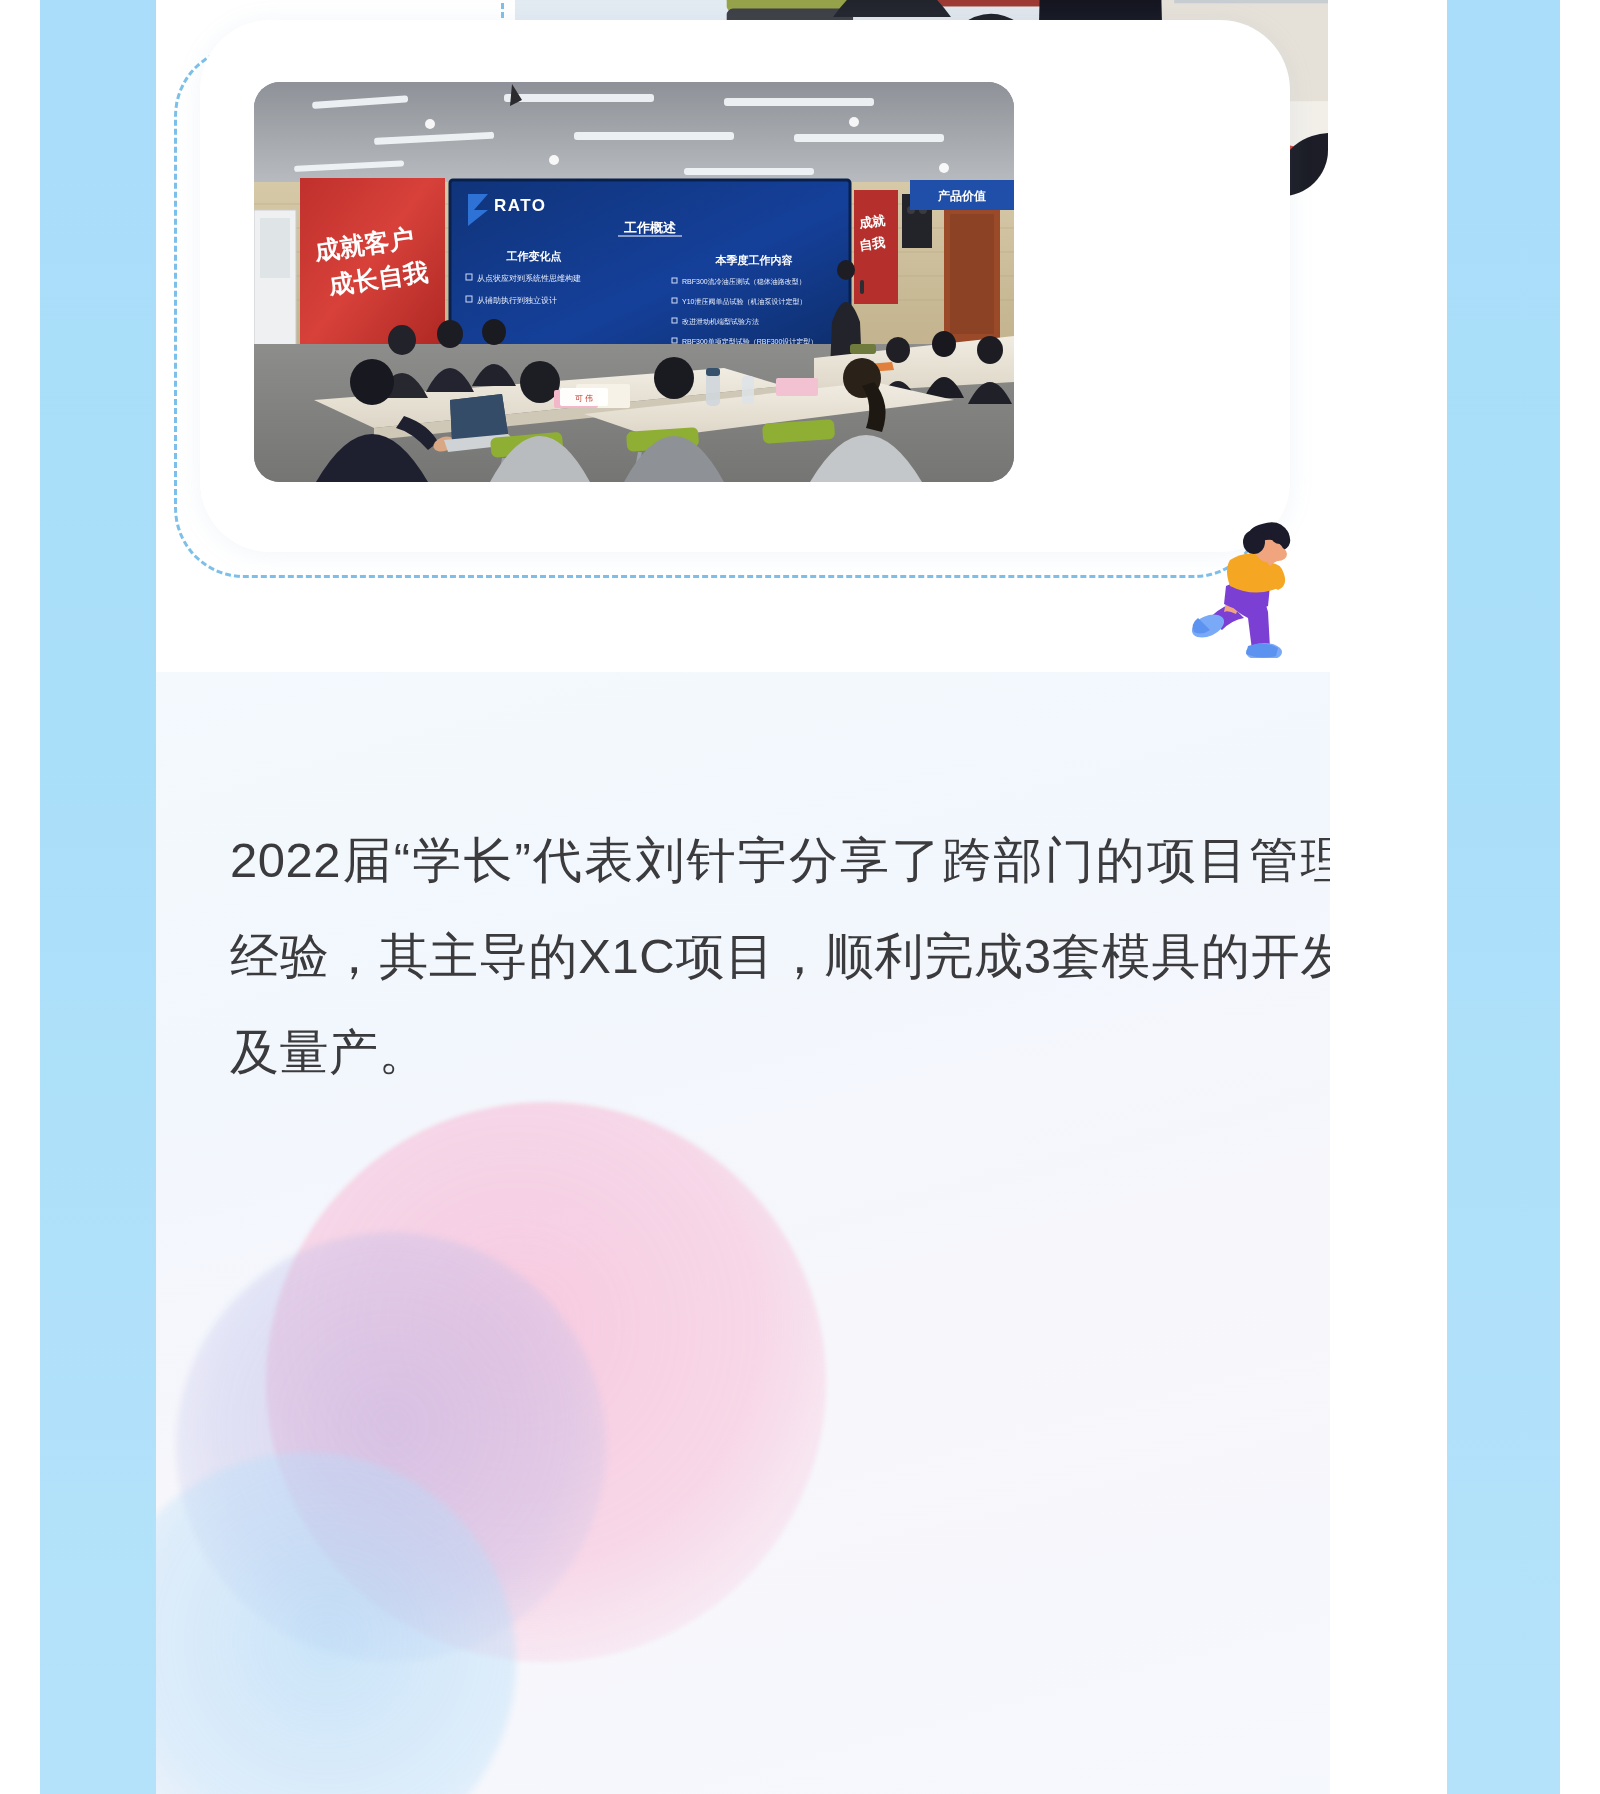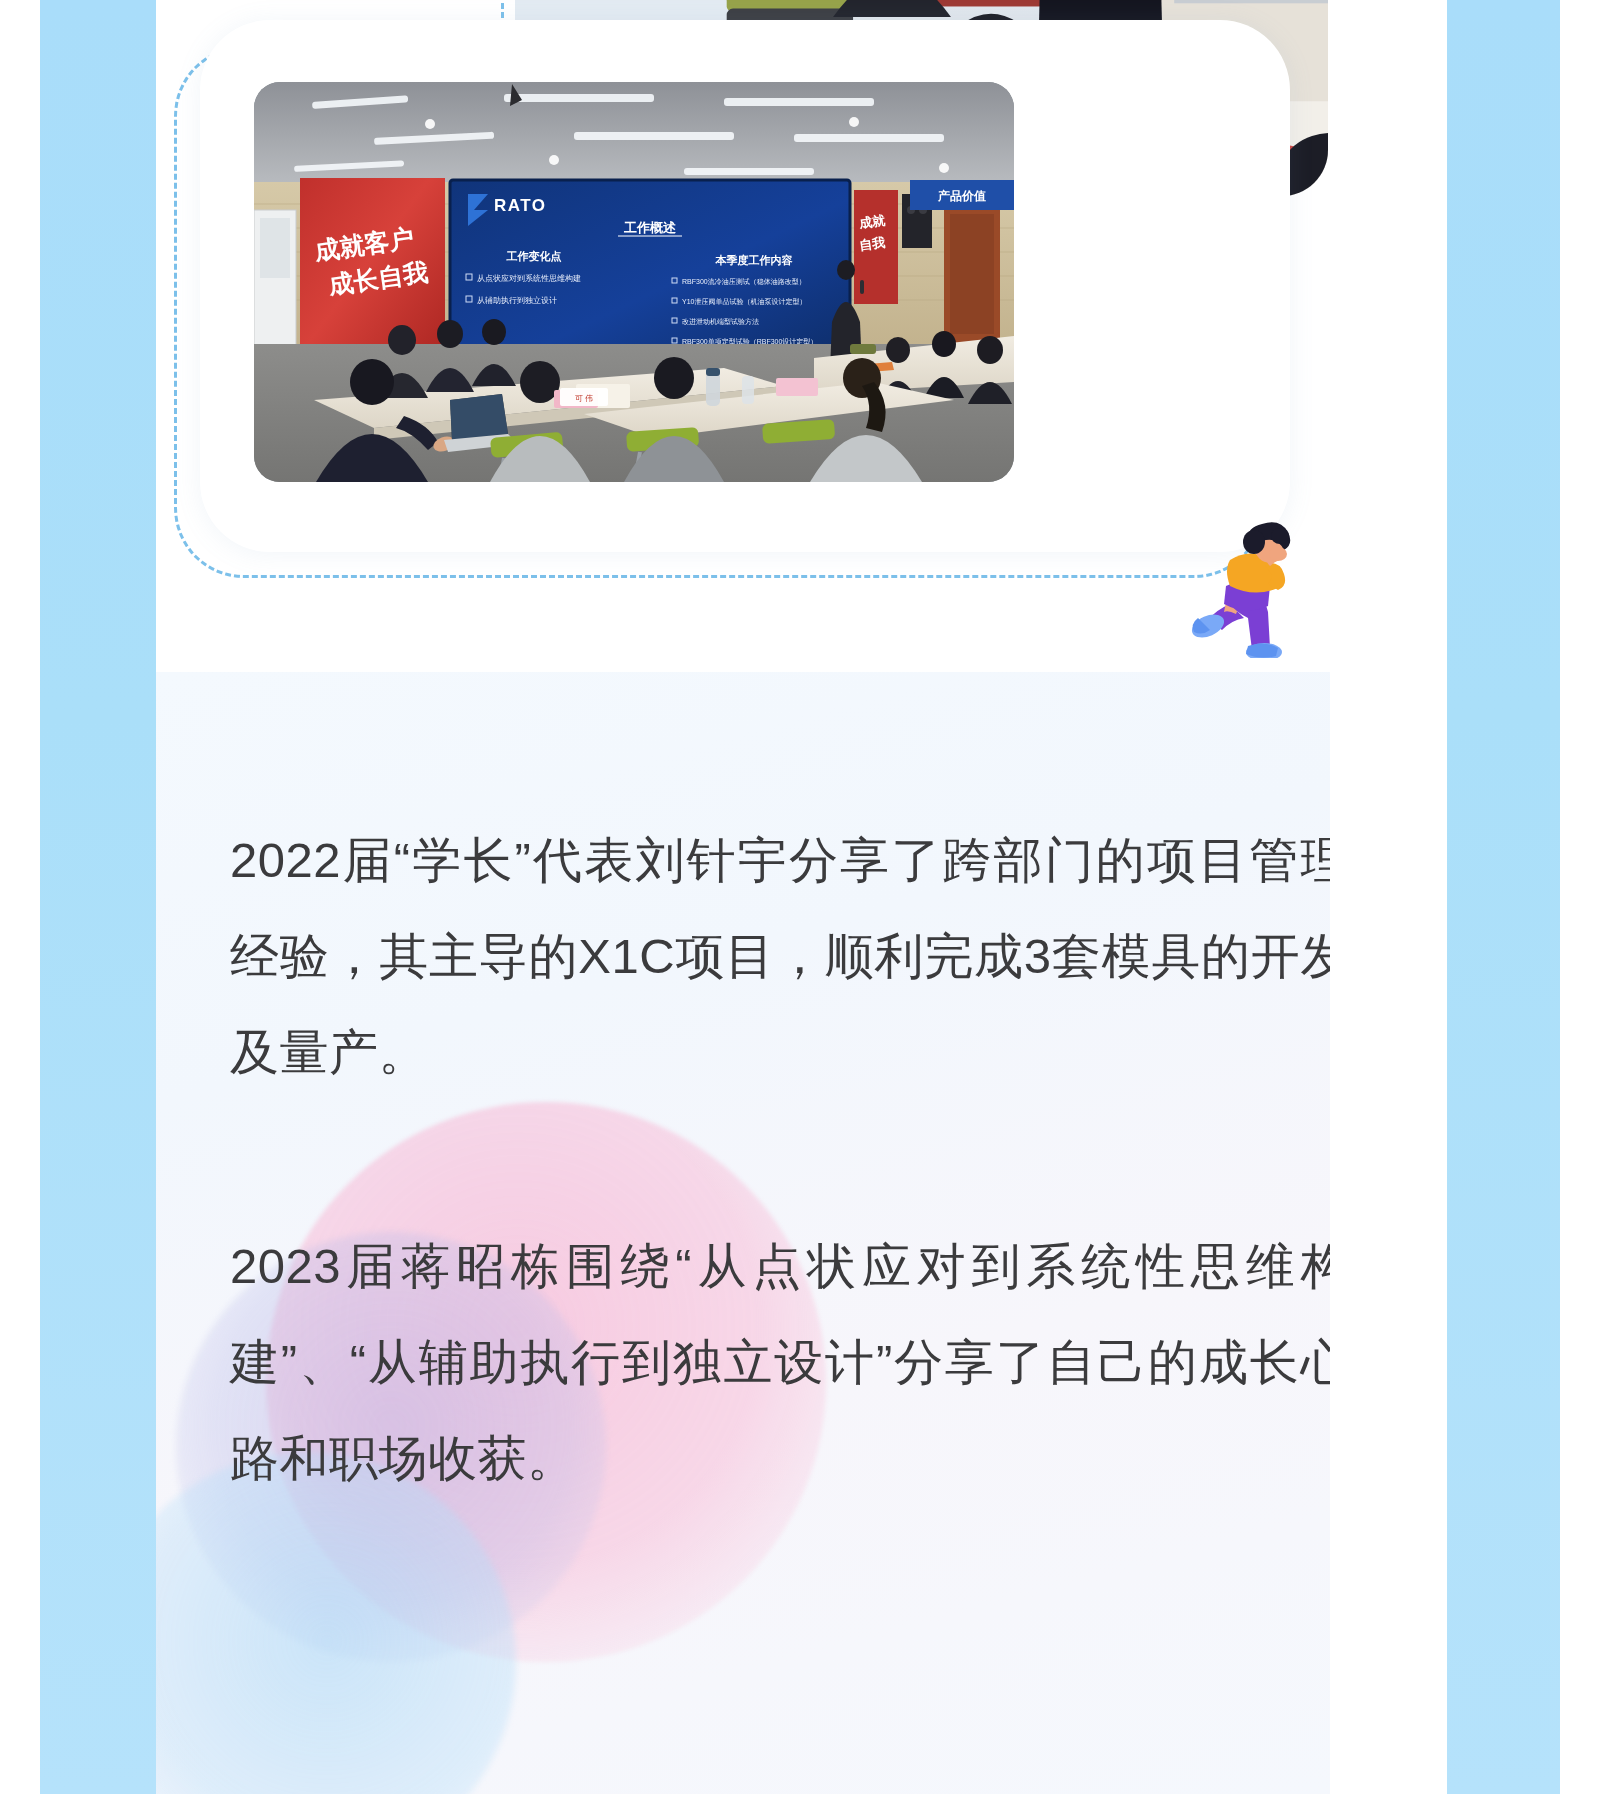--- a/index.html
+++ b/index.html
@@ -438,18 +438,17 @@
 
     </div>
 
     <div class="body-bg">
       <div class="blob-pink"></div>
       <div class="blob-purple"></div>
       <div class="blob-blue"></div>
 
       <div class="paras">
         <p class="para">2022届“学长”代表刘针宇分享了跨部门的项目管理经验，其主导的X1C项目，顺利完成3套模具的开发及量产。</p>
-        <p class="para">2023届蒋昭栋围绕“从点状应对到系统性思维构建”、“从辅助执行到独立设计”分享了自己的成长心路和职场收获。</p>
       </div>
     </div>
 
   </div>
 </div>
 
 </body></html>

